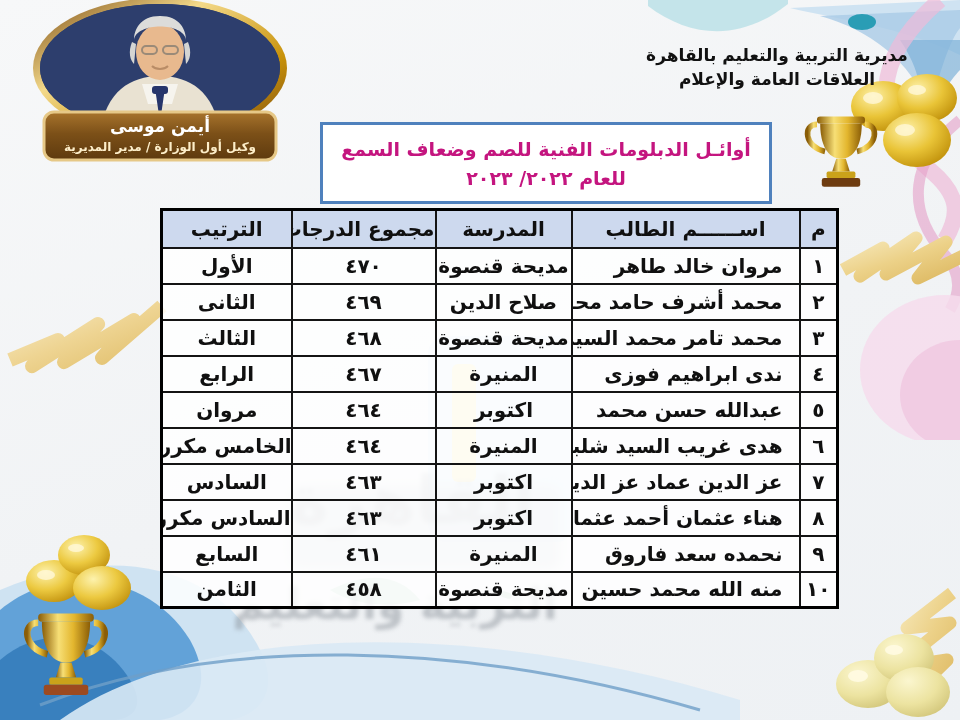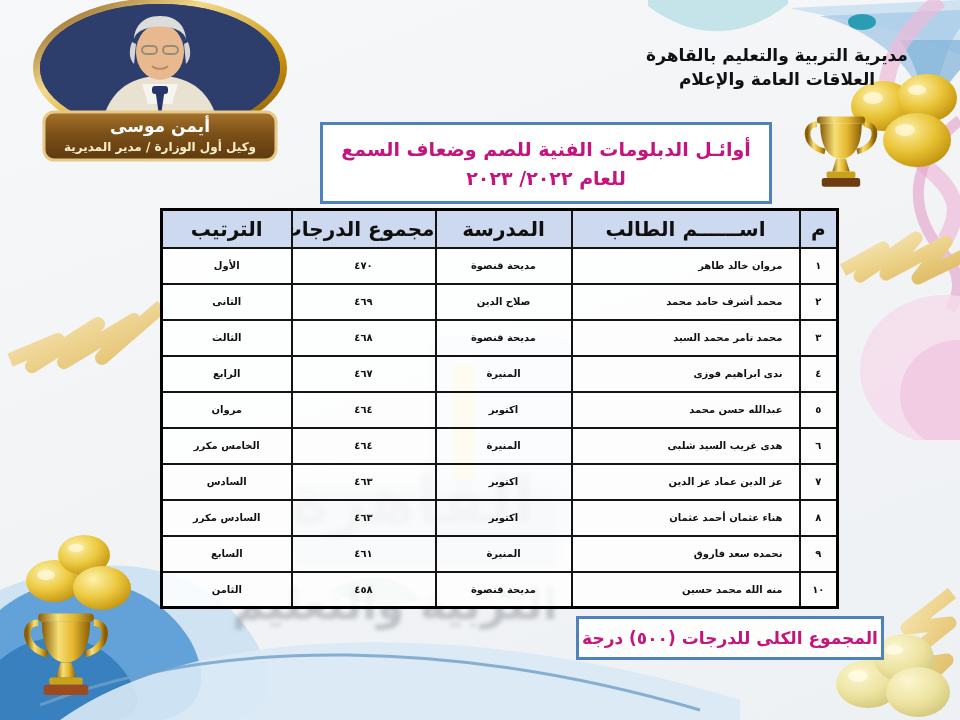--- a/index.html
+++ b/index.html
@@ -29,21 +29,21 @@
   .title-box .t2{ color:#c4157f; font-weight:bold; font-size:19px; line-height:28px; }
 
   
   .results-table{ position:absolute; left:160px; top:208px; width:676px; z-index:4;
                   border-collapse:collapse; direction:rtl; table-layout:fixed; }
   .results-table th, .results-table td{
       border:2px solid #141414; font-weight:bold; color:#101010;
       text-align:center; vertical-align:middle; overflow:hidden; white-space:nowrap; }
   .results-table{ border:3px solid #000; }
   .results-table th{ background:#cdd9ee; height:38px; font-size:20px; }
-  .results-table td{ background:rgba(255,255,255,0.84); height:36px; font-size:10px; }
+  .results-table td{ background:rgba(255,255,255,0.84); height:36px; font-size:20px; }
   .results-table td.name{ text-align:right; padding-right:16px; }
   .col-num{ width:38px; } .col-name{ width:228px; } .col-school{ width:136px; }
   .col-score{ width:144px; } .col-rank{ width:130px; }
 
   
   .total-box{ position:absolute; left:576px; top:616px; width:308px; height:44px; z-index:6;
               background:#fdfdfb; border:3px solid #4f81bd;
               display:flex; align-items:center; justify-content:center; }
   .total-box span{ color:#c4157f; font-weight:bold; font-size:17px; }
 
@@ -345,17 +345,14 @@
       <tr>
         <td>١٠</td>
         <td class="name">منه الله محمد حسين</td>
         <td>مديحة قنصوة</td>
         <td>٤٥٨</td>
         <td>الثامن</td>
       </tr>
     </tbody>
   </table>
 
-  <div class="total-box">
-    <span>المجموع الكلى للدرجات (٥٠٠) درجة</span>
-  </div>
 
 </div>
 
 </body></html>

